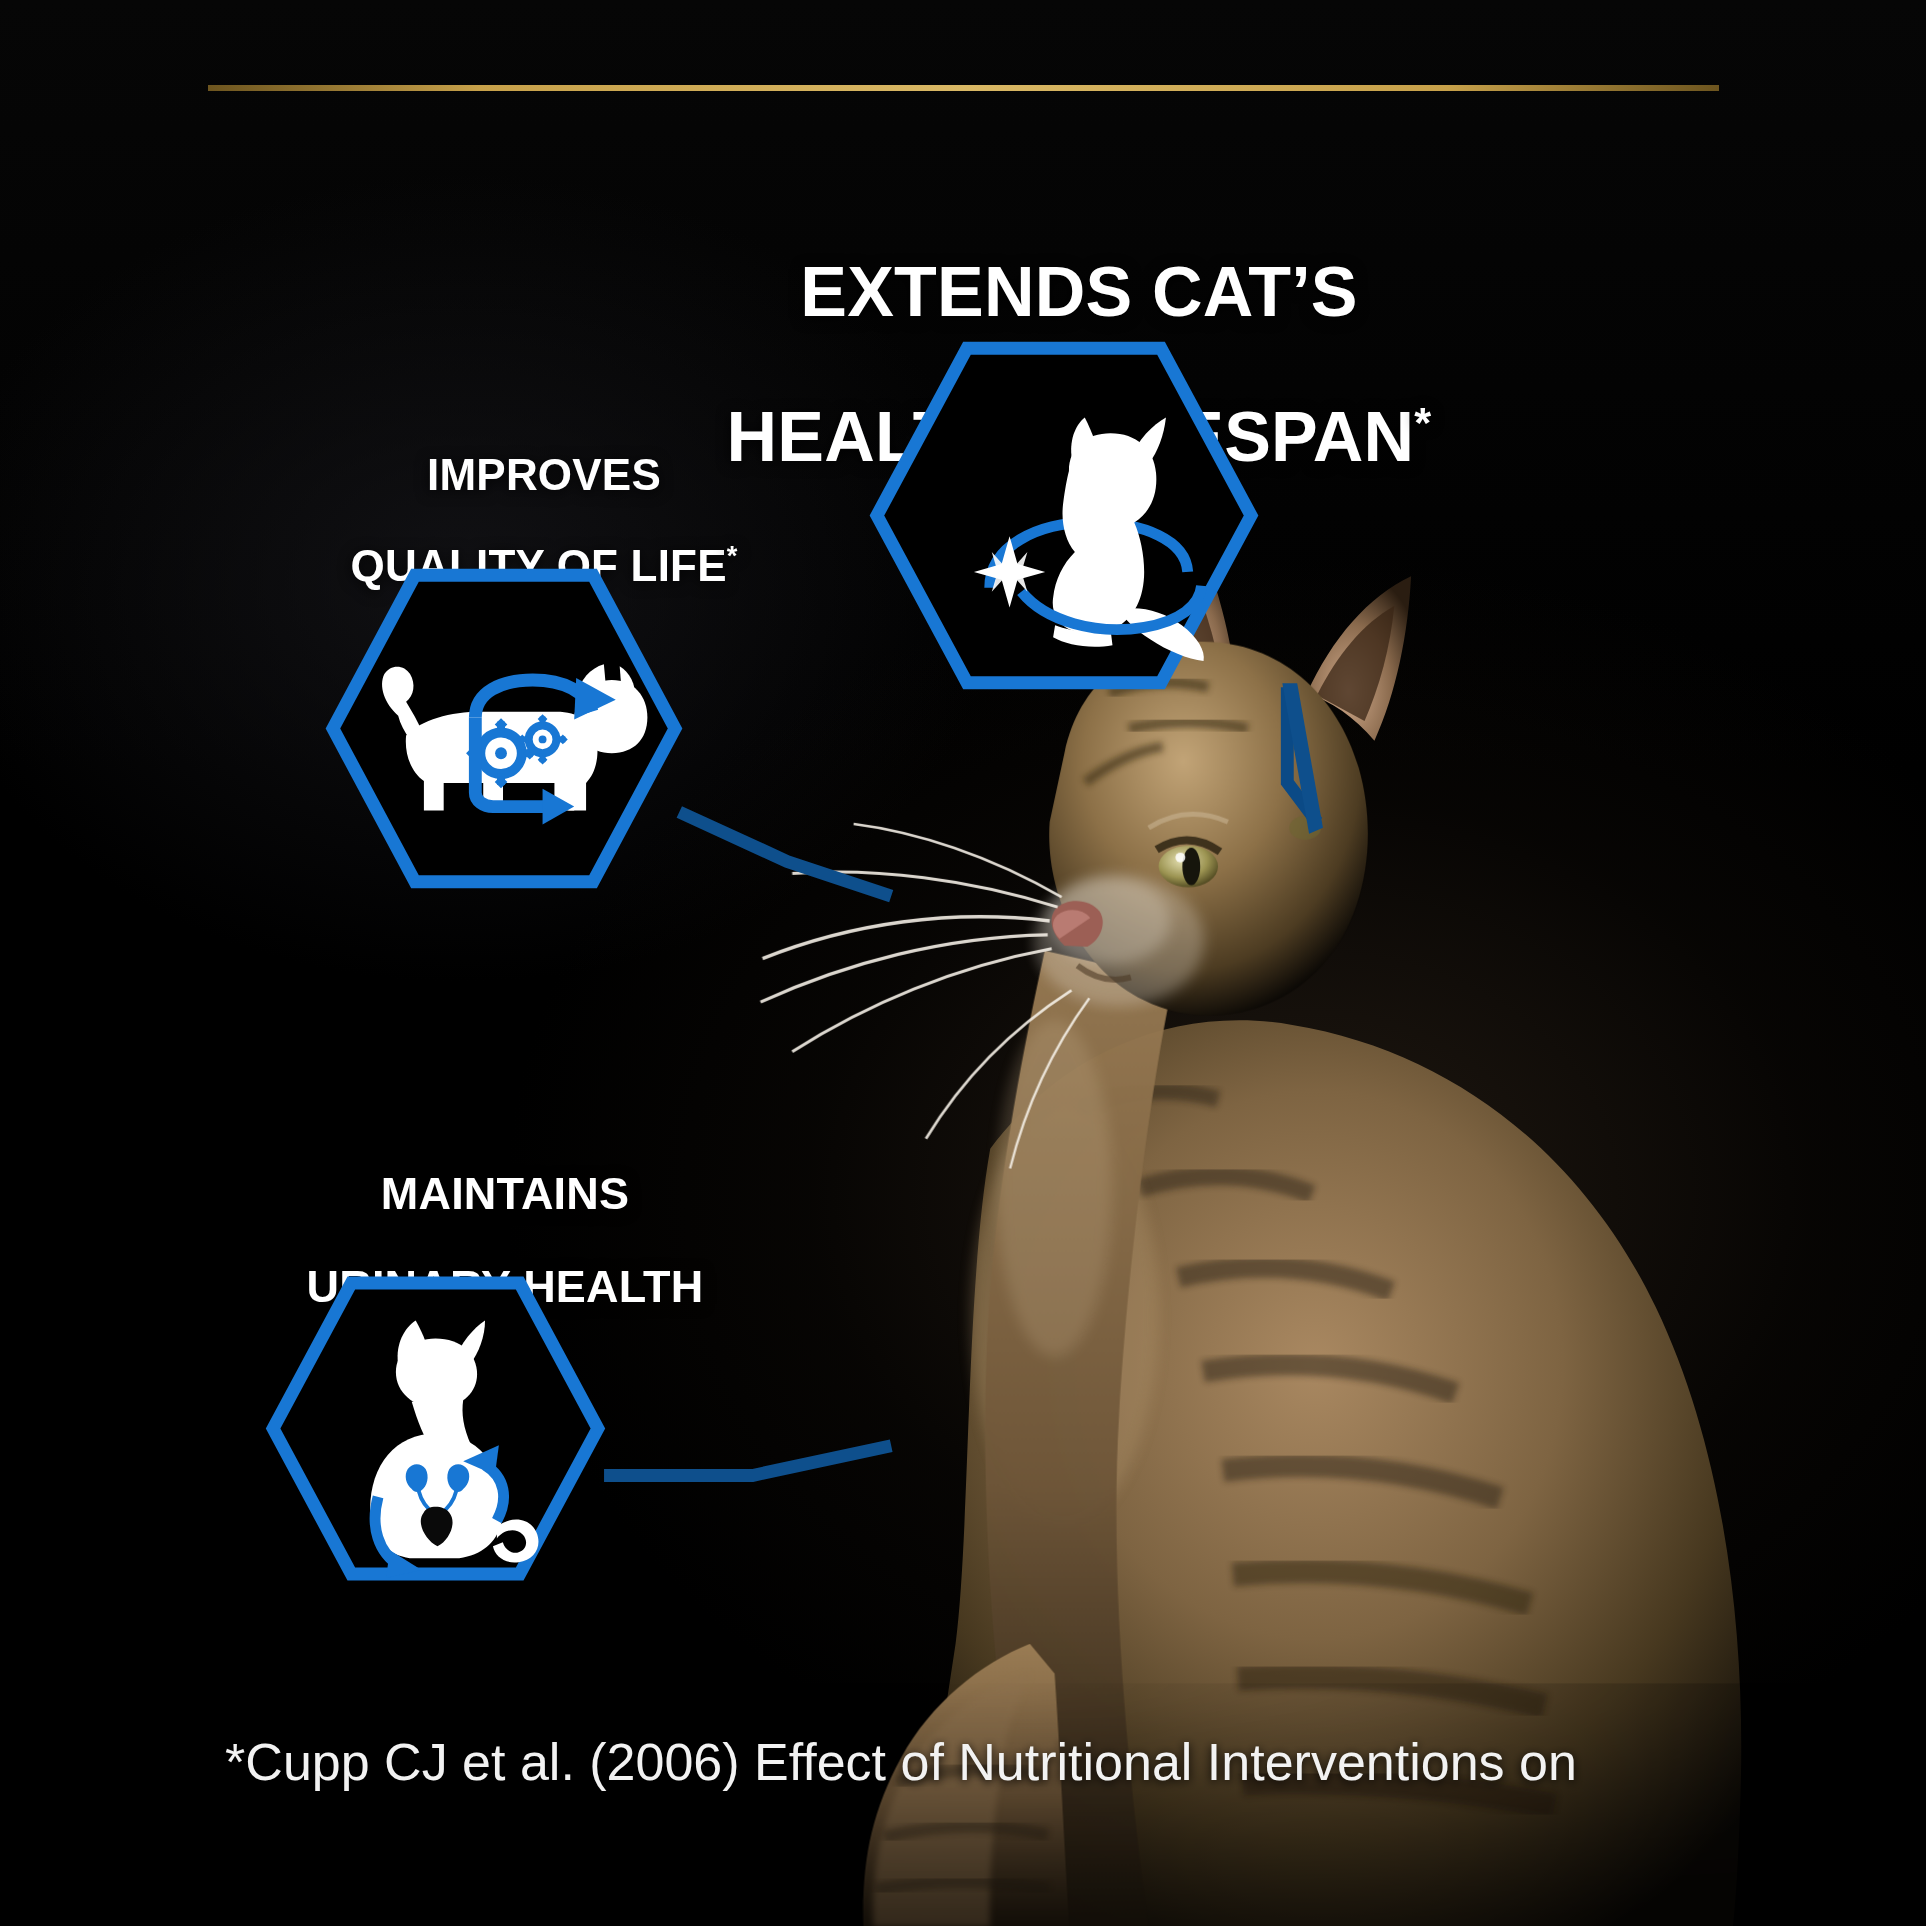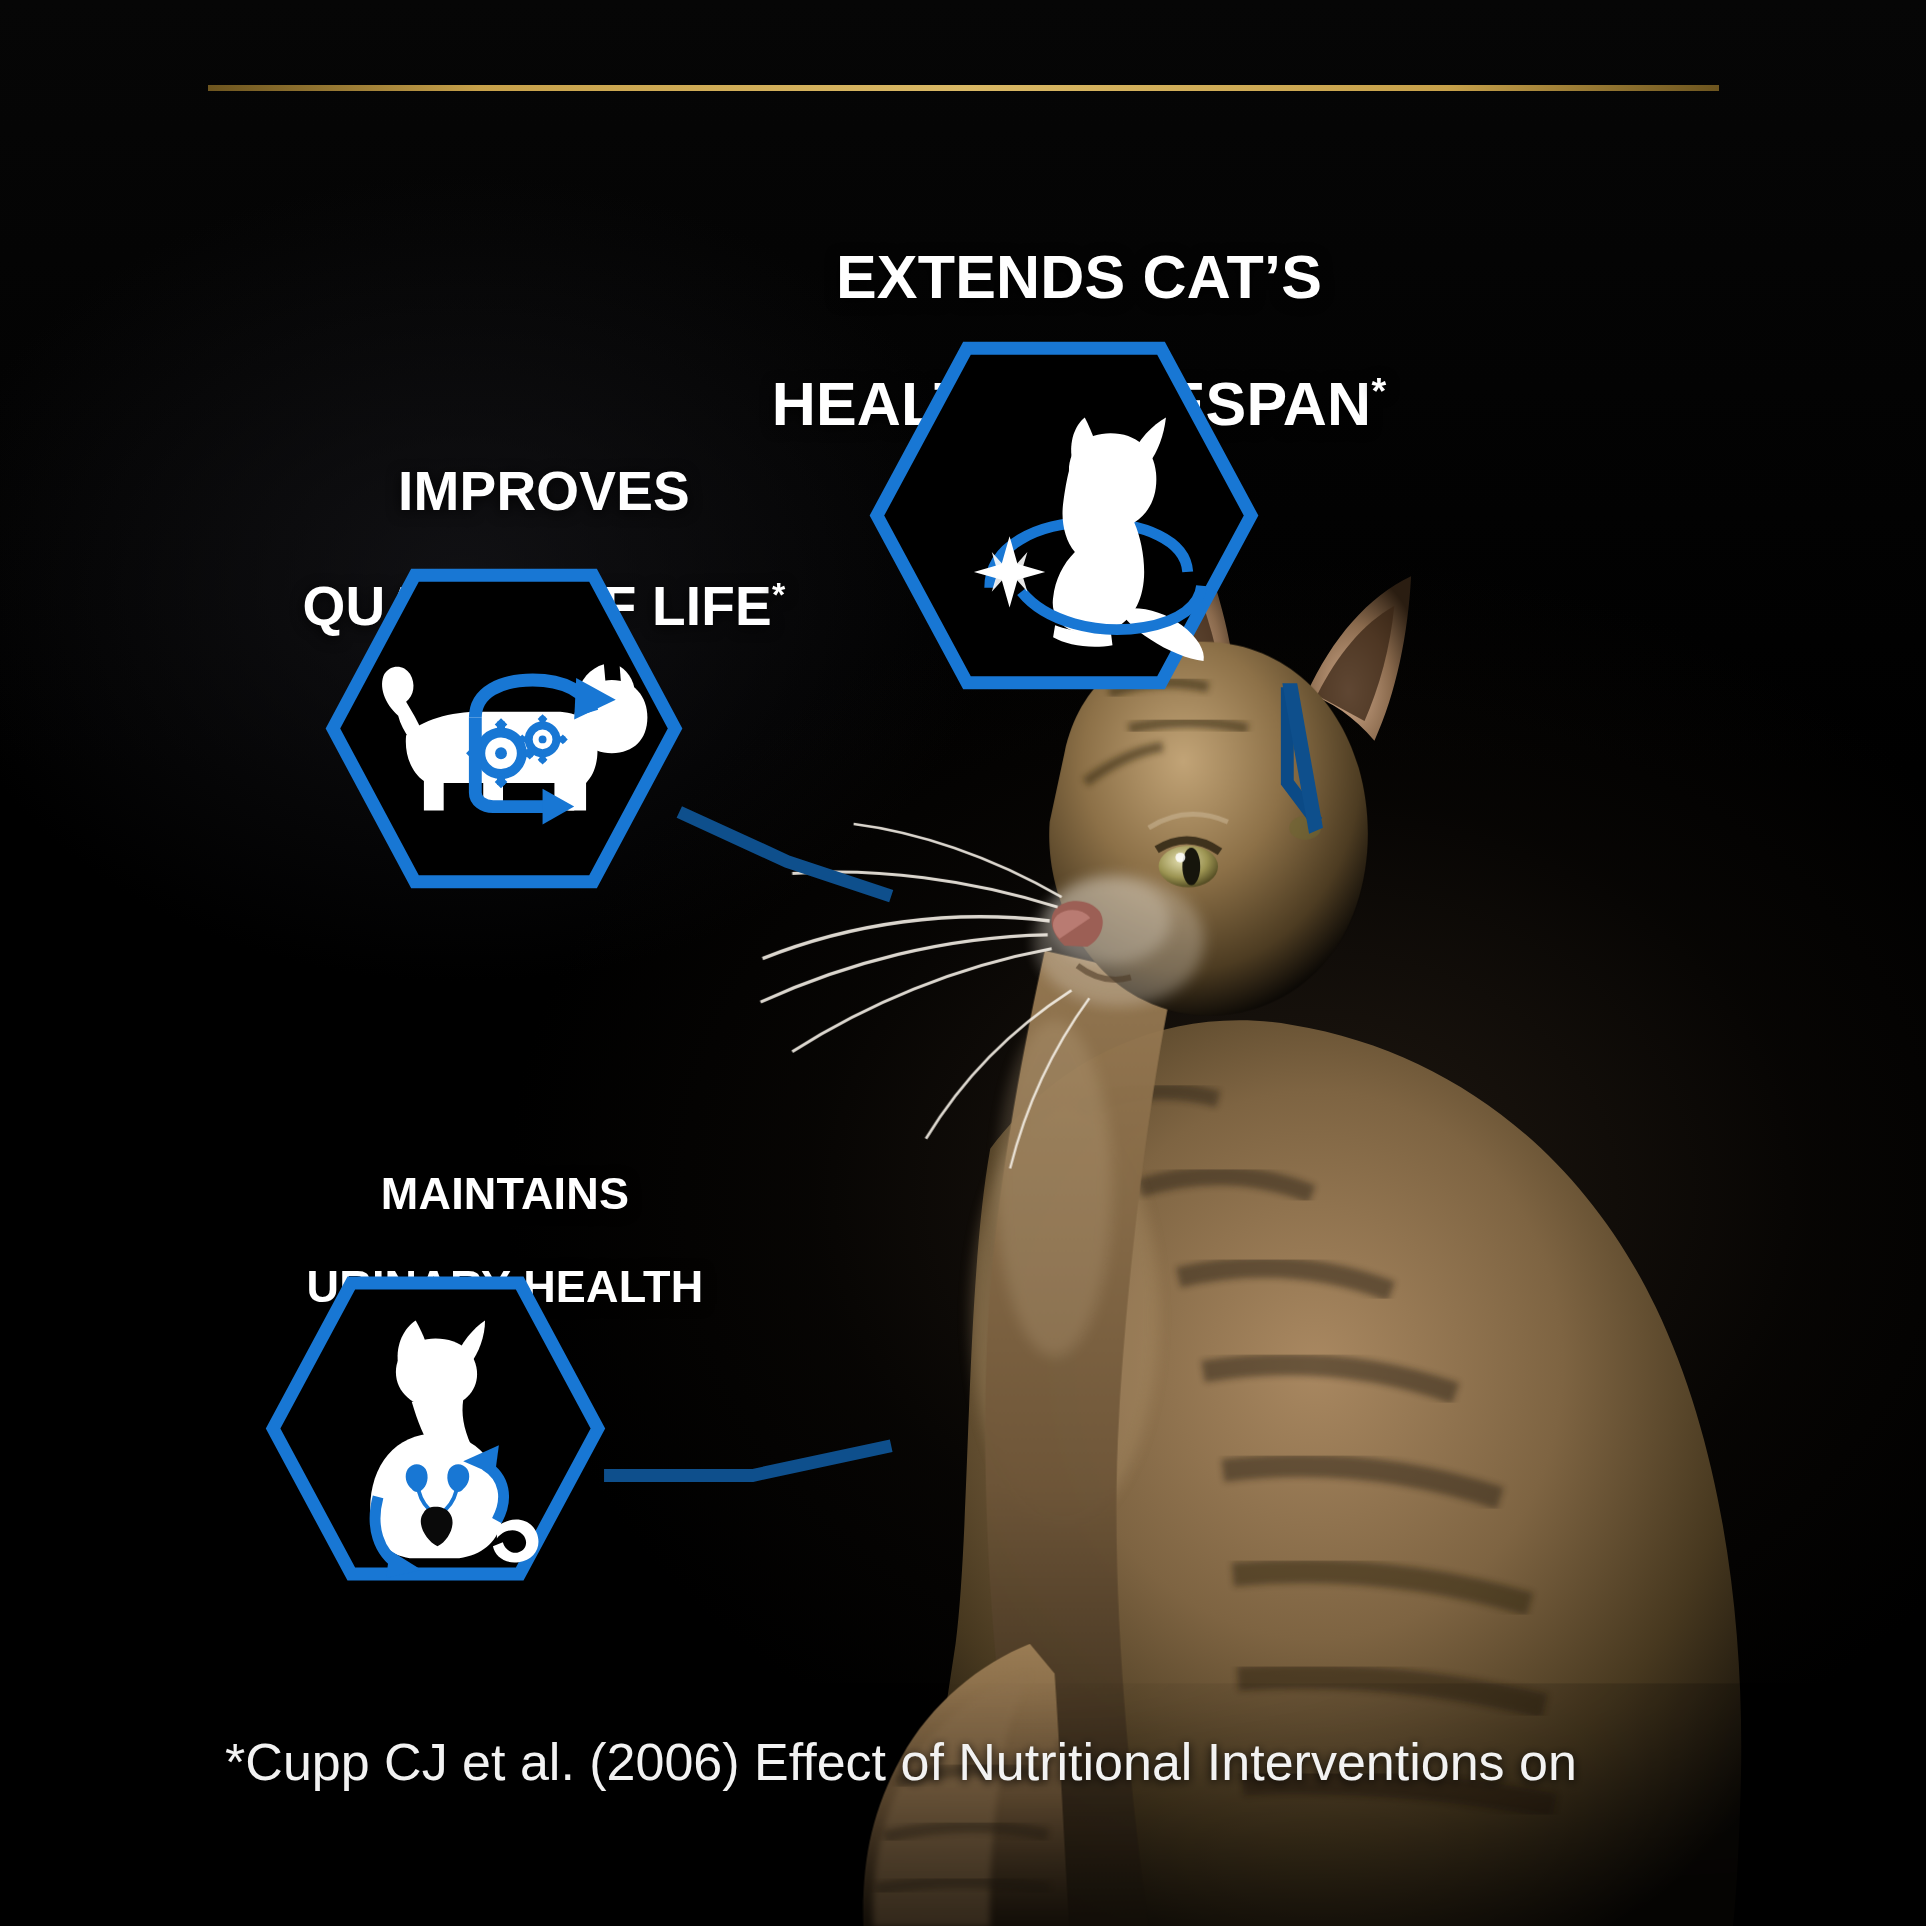--- a/index.html
+++ b/index.html
@@ -43,22 +43,22 @@
     line-height:1.04;
     text-align:center;
     text-shadow:0 2px 14px rgba(0,0,0,0.9);
     white-space:pre-line;
   }
   .heading sup {
     font-size:0.62em;
     vertical-align:super;
     line-height:0;
   }
-  #h-lifespan { left:683px; top:183px; width:792px; font-size:61px; }
-  #h-quality  { left:168px; top:406px; width:752px; font-size:55px; }
+  #h-lifespan { left:683px; top:183px; width:792px; font-size:70px; }
+  #h-quality  { left:168px; top:406px; width:752px; font-size:44px; }
   #h-urinary  { left:129px; top:1124px; width:752px; font-size:45px; }
 
   
   .stem { position:absolute; pointer-events:none; }
 
   
   .hex {
     position:absolute;
     width:var(--w); height:var(--h);
   }

